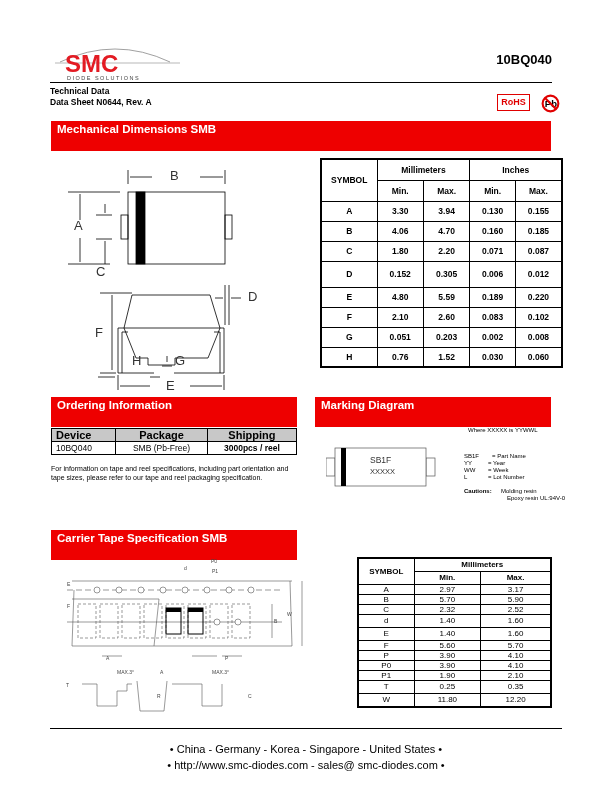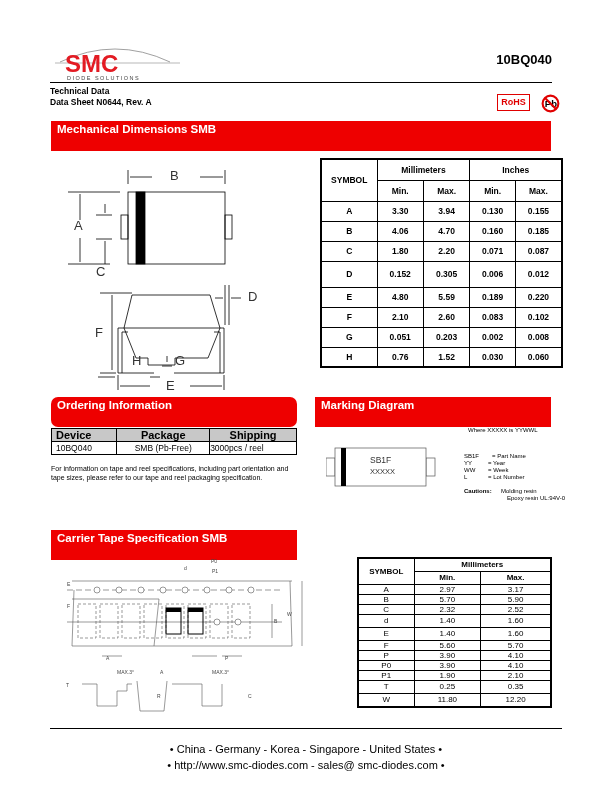--- a/index.html
+++ b/index.html
@@ -175,32 +175,32 @@
   <tr>
         <td>H</td>
         <td>0.76</td>
         <td>1.52</td>
         <td>0.030</td>
         <td>0.060</td>
       </tr>
 </tbody>
   </table>
 
-<div class="abs section-bar" style="left:51px; top:397px; width:246px;border-radius:7px;">Ordering Information</div>
+<div class="abs section-bar" style="left:51px; top:397px; width:246px;">Ordering Information</div>
 <table class="abs order-table">
   <tbody>
       <tr>
     <th style="text-align:left; padding-left:4px;">Device</th>
     <th>Package</th>
     <th>Shipping</th>
   </tr>
   <tr>
     <td style="padding-left:4px;">10BQ040</td>
     <td style="text-align:center;margin-top:8px;">SMB (Pb-Free)</td>
-    <td style="">3000pcs / reel</td>
+    <td style="text-align:center;font-weight:bold;">3000pcs / reel</td>
   </tr>
 </tbody>
   </table>
 <div class="abs order-note">For information on tape and reel specifications, including part orientation and tape sizes, please refer to our tape and reel packaging specification.</div>
 
 <div class="abs section-bar" style="left:315px; top:397px; width:236px;">Marking Diagram</div>
 <svg class="abs" style="left:326px; top:446px; width:110px; height:42px;" viewBox="0 0 110 42">
   <g stroke="#555" stroke-width="0.7" fill="#fff">
     <rect x="0" y="12" width="9" height="18"></rect>
     <rect x="100" y="12" width="9" height="18"></rect>

